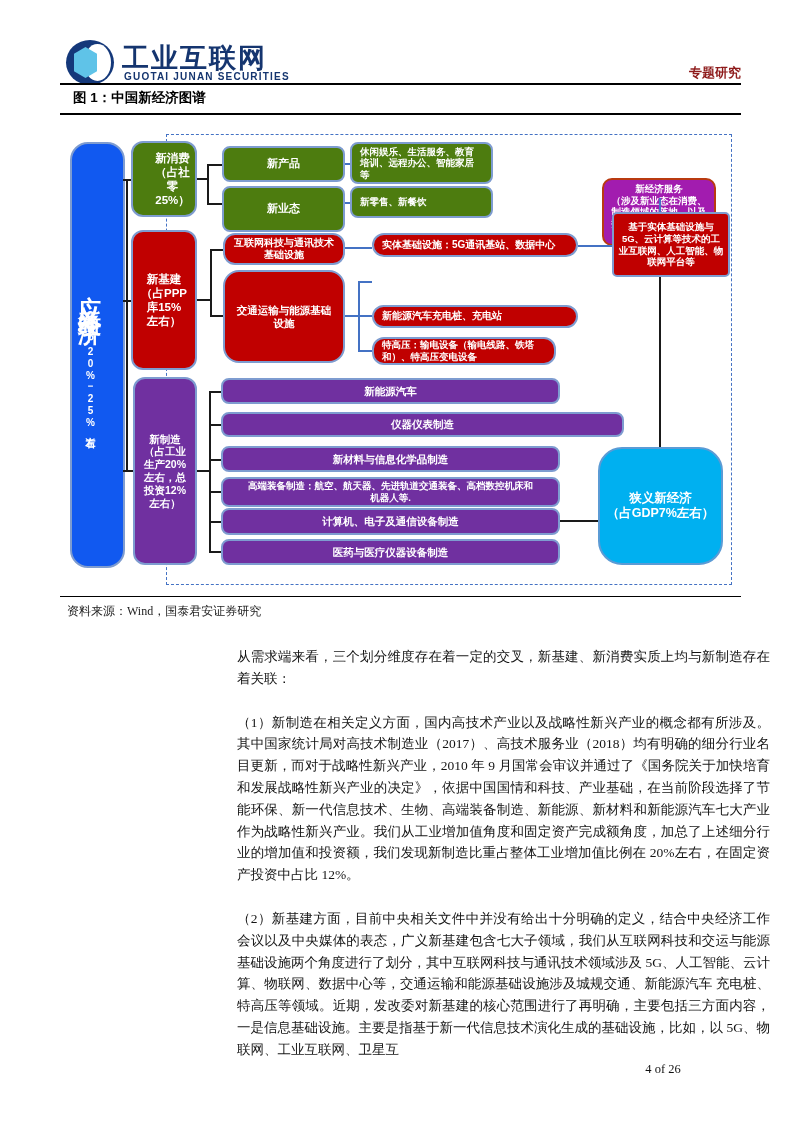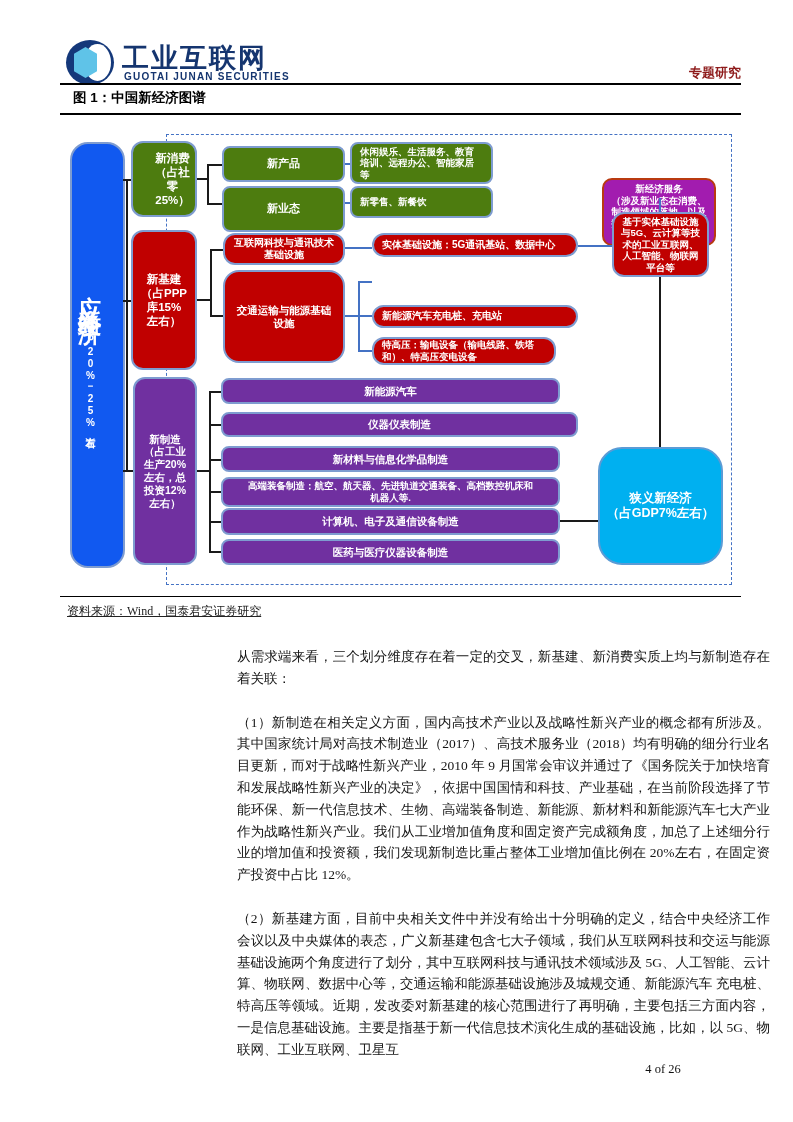--- a/index.html
+++ b/index.html
@@ -37,21 +37,21 @@
   .root-text{writing-mode:vertical-rl;text-orientation:upright;line-height:1;}
   .root-main{font-size:23px;letter-spacing:6px;}
   .root-sub{font-size:10px;letter-spacing:1px;}
 
   .hline,.vline{position:absolute;background:#1a1a1a;}
   .hline{height:2px;} .vline{width:2px;}
   .bline{background:#4472C4;}
 
   
   .source-text{position:absolute;left:67px;top:603px;font-family:"Liberation Serif",serif;
-               font-size:12px;color:#222;text-decoration:underline;}
+               font-size:12px;color:#222;}
   .body-text{position:absolute;left:237px;top:646px;width:533px;font-family:"Liberation Serif",serif;
              font-size:13.5px;line-height:21.8px;color:#141414;text-align:justify;}
   .body-text p{margin:0 0 22px 0;}
   .page-num{position:absolute;left:603px;top:1062px;width:120px;text-align:center;
             font-family:"Liberation Serif",serif;font-size:12.5px;color:#111;}
 </style>
 </head>
 <body>
 
 <div id="page">
@@ -98,26 +98,26 @@
   <div class="box darkred" style="left:223px;top:233px;width:122px;height:32px;font-size:10px;">互联网科技与通讯技术
 基础设施</div>
   <div class="box darkred" style="left:223px;top:270px;width:122px;height:93px;font-size:10.5px;border-radius:16px;">交通运输与能源基础
 设施</div>
   <div class="box darkred left-al" style="left:372px;top:233px;width:206px;height:24px;font-size:10px;">实体基础设施：5G通讯基站、数据中心</div>
   <div class="box darkred left-al" style="left:372px;top:305px;width:206px;height:23px;font-size:10px;">新能源汽车充电桩、充电站</div>
   <div class="box darkred left-al" style="left:372px;top:337px;width:184px;height:28px;font-size:9.5px;">特高压：输电设备（输电线路、铁塔和）、特高压变电设备</div>
 
   <div class="box orange" style="left:602px;top:130px;width:114px;height:68px;font-size:9.5px;border-radius:10px;">新经济服务
 （涉及新业态在消费、制造领域的落地，以及数字技术和新基建的应用等）</div>
-  <div class="box darkred" style="left:612px;top:212px;width:97px;height:65px;font-size:9.5px;border-radius:12px;">基于实体基础设施与5G、云计算等技术的工业互联网、人工智能、物联网平台等</div>
+  <div class="box darkred" style="left:612px;top:212px;width:118px;height:65px;font-size:9.5px;border-radius:5px;">基于实体基础设施与5G、云计算等技术的工业互联网、人工智能、物联网平台等</div>
   <div class="box cyan" style="left:598px;top:447px;width:125px;height:118px;font-size:12.5px;border-radius:24px;">狭义新经济
 （占GDP7%左右）</div>
 
   <div class="box purple" style="left:221px;top:378px;width:339px;height:26px;font-size:10.5px;">新能源汽车</div>
-  <div class="box purple" style="left:221px;top:412px;width:357px;height:25px;font-size:10.5px;">仪器仪表制造</div>
+  <div class="box purple" style="left:221px;top:412px;width:403px;height:25px;font-size:10.5px;">仪器仪表制造</div>
   <div class="box purple" style="left:221px;top:446px;width:339px;height:26px;font-size:10.5px;">新材料与信息化学品制造</div>
   <div class="box purple" style="left:221px;top:477px;width:339px;height:30px;font-size:9.5px;">高端装备制造：航空、航天器、先进轨道交通装备、高档数控机床和
 机器人等.</div>
   <div class="box purple" style="left:221px;top:508px;width:339px;height:27px;font-size:10.5px;">计算机、电子及通信设备制造</div>
   <div class="box purple" style="left:221px;top:539px;width:339px;height:26px;font-size:10.5px;">医药与医疗仪器设备制造</div>
 
   <div class="vline" style="left:126px;top:179px;height:292px;"></div>
   <div class="hline" style="left:123px;top:179px;width:8px;"></div>
   <div class="hline" style="left:123px;top:300px;width:8px;"></div>
   <div class="hline" style="left:123px;top:470px;width:10px;"></div>

